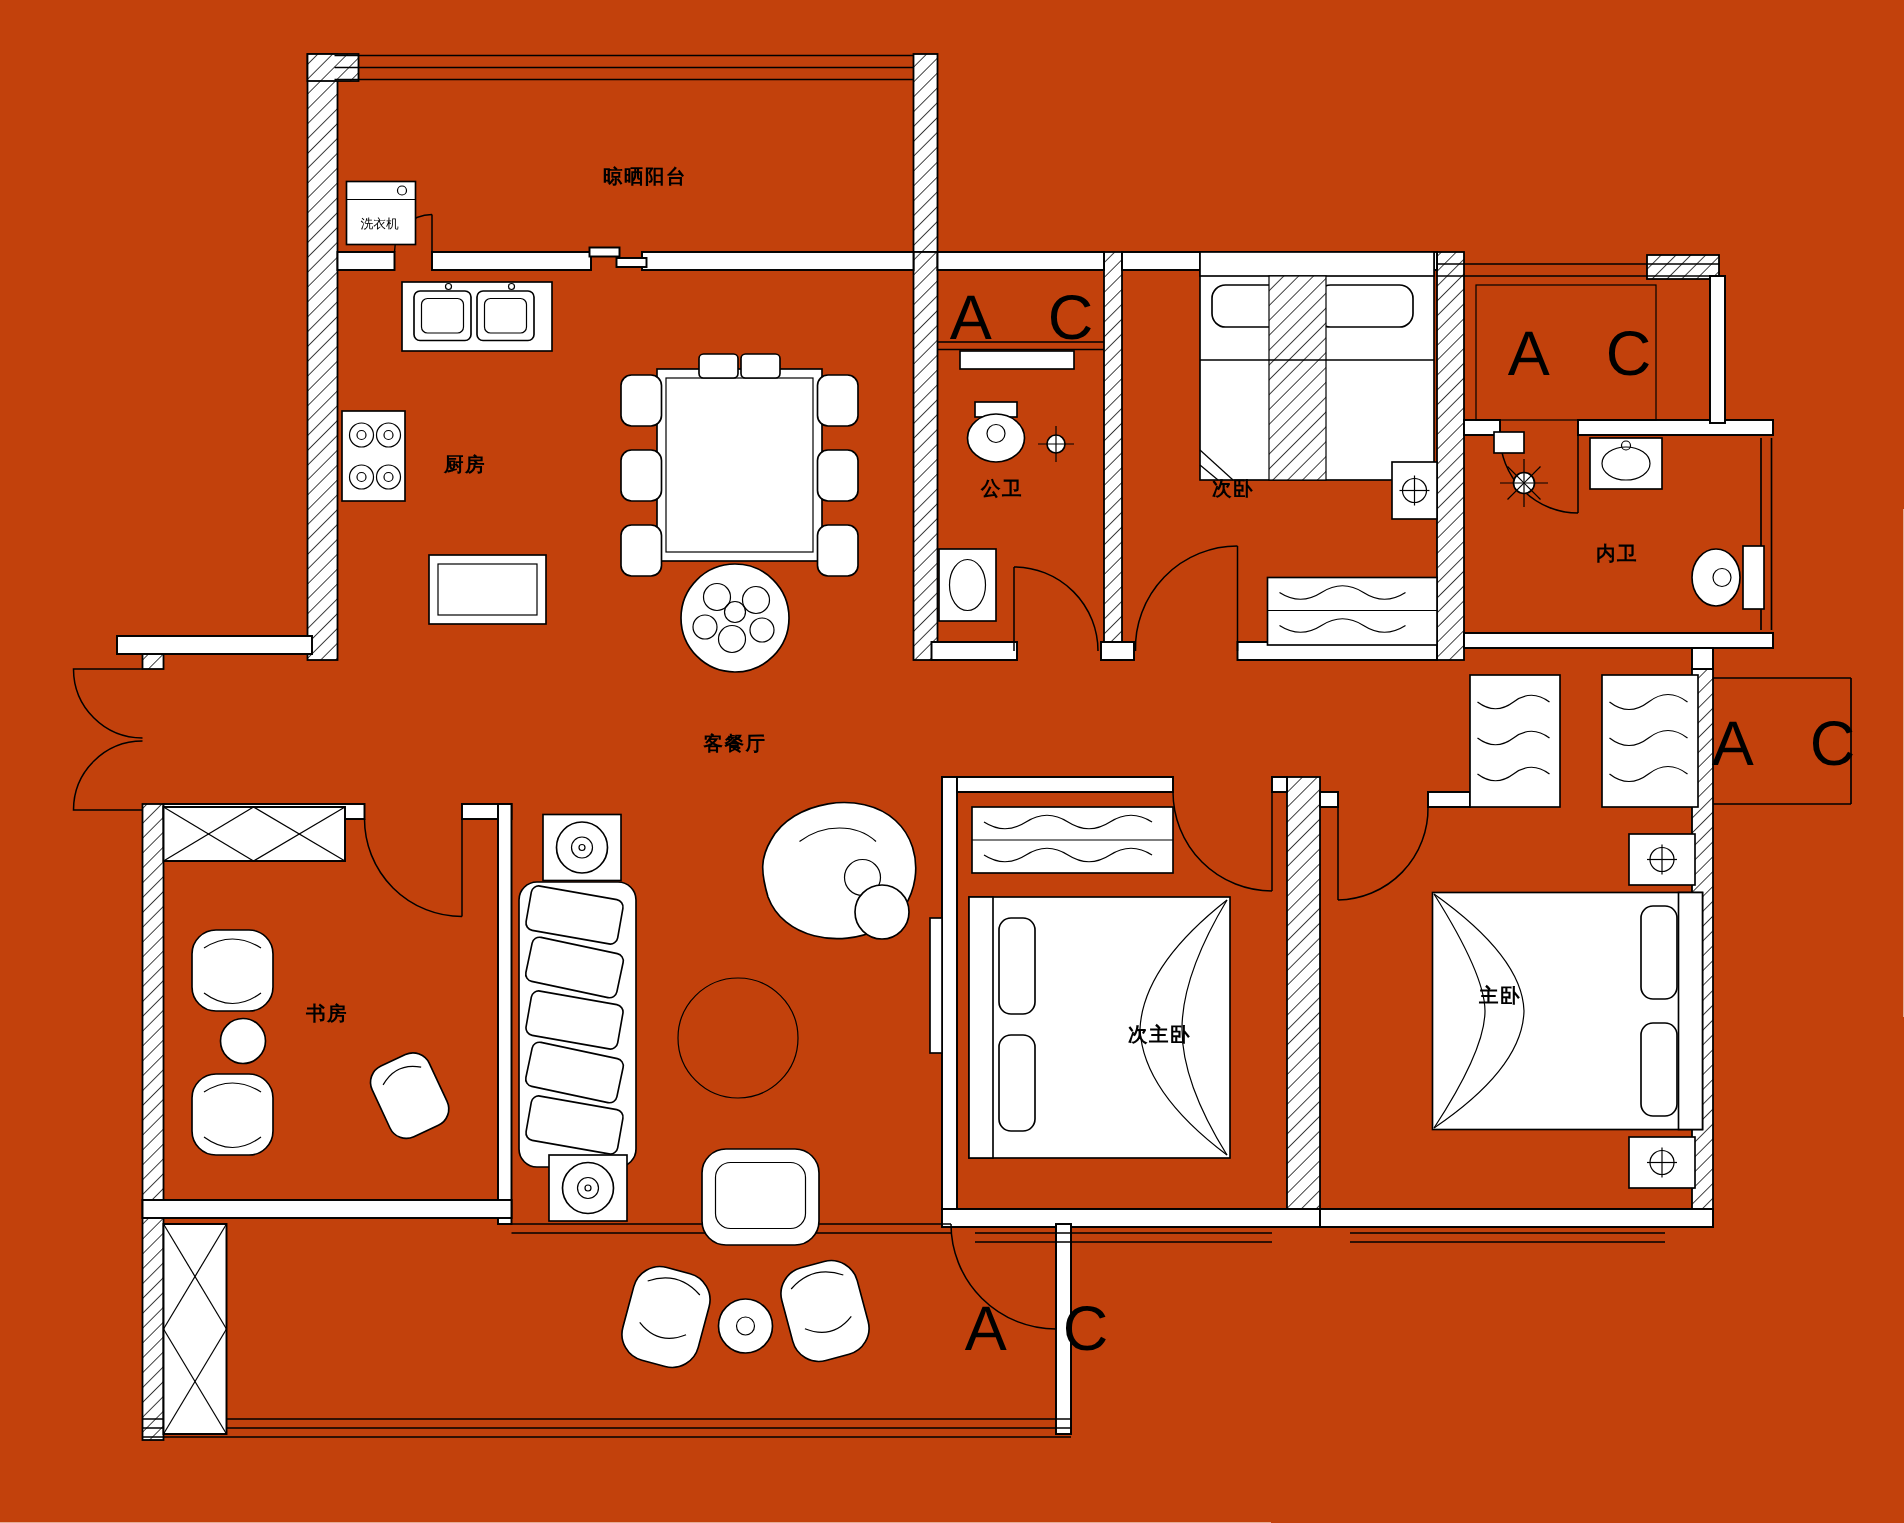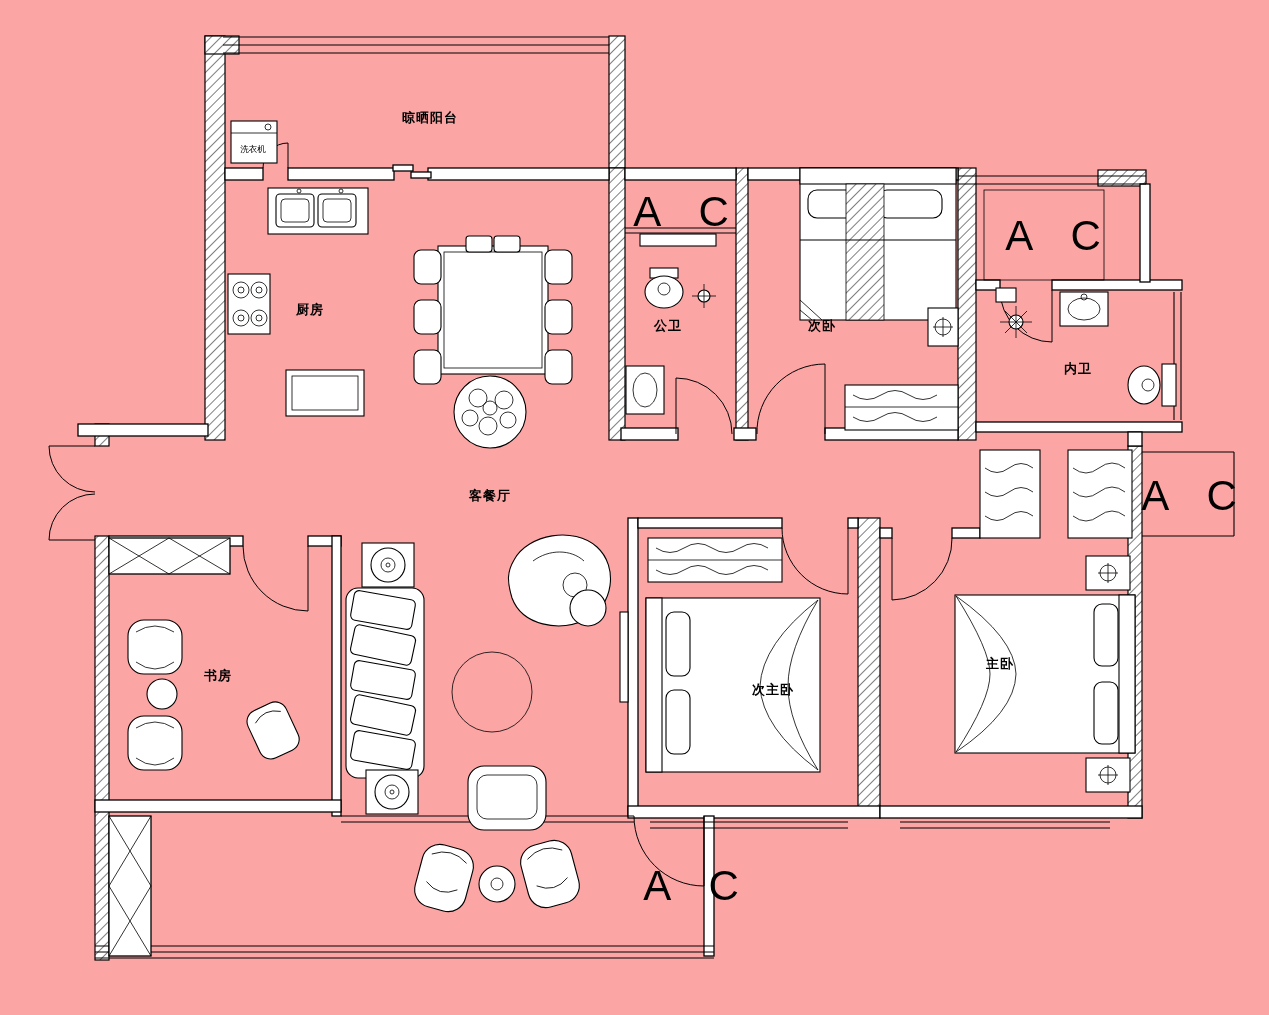--- a/index.html
+++ b/index.html
@@ -1,17 +1,17 @@
 <!DOCTYPE html>
 <html><head>
 <meta charset="utf-8">
 <style>
   * { margin:0; padding:0; box-sizing:border-box; }
   html,body { background:#fff; font-family:"Liberation Sans", sans-serif; }
-  .stage { position:relative; width:1269px; height:1015px; background:#fca5a5; overflow:hidden; }
+  .stage { position:relative; width:1269px; height:1015px; background:#c2410c; overflow:hidden; }
   svg { position:absolute; inset:0; }
 
   .wh { fill:url(#h); stroke:#000; stroke-width:1.2; }   
   .wp { fill:#fff; stroke:#000; stroke-width:1.3; }      
   .ln { stroke:#000; stroke-width:1.1; fill:none; }      
   .lt { stroke:#000; stroke-width:0.8; fill:none; }      
   .fn { fill:#fff; stroke:#000; stroke-width:1.1; }      
   .dr { fill:none; stroke:#000; stroke-width:1; }        
 
   text { fill:#000; }

